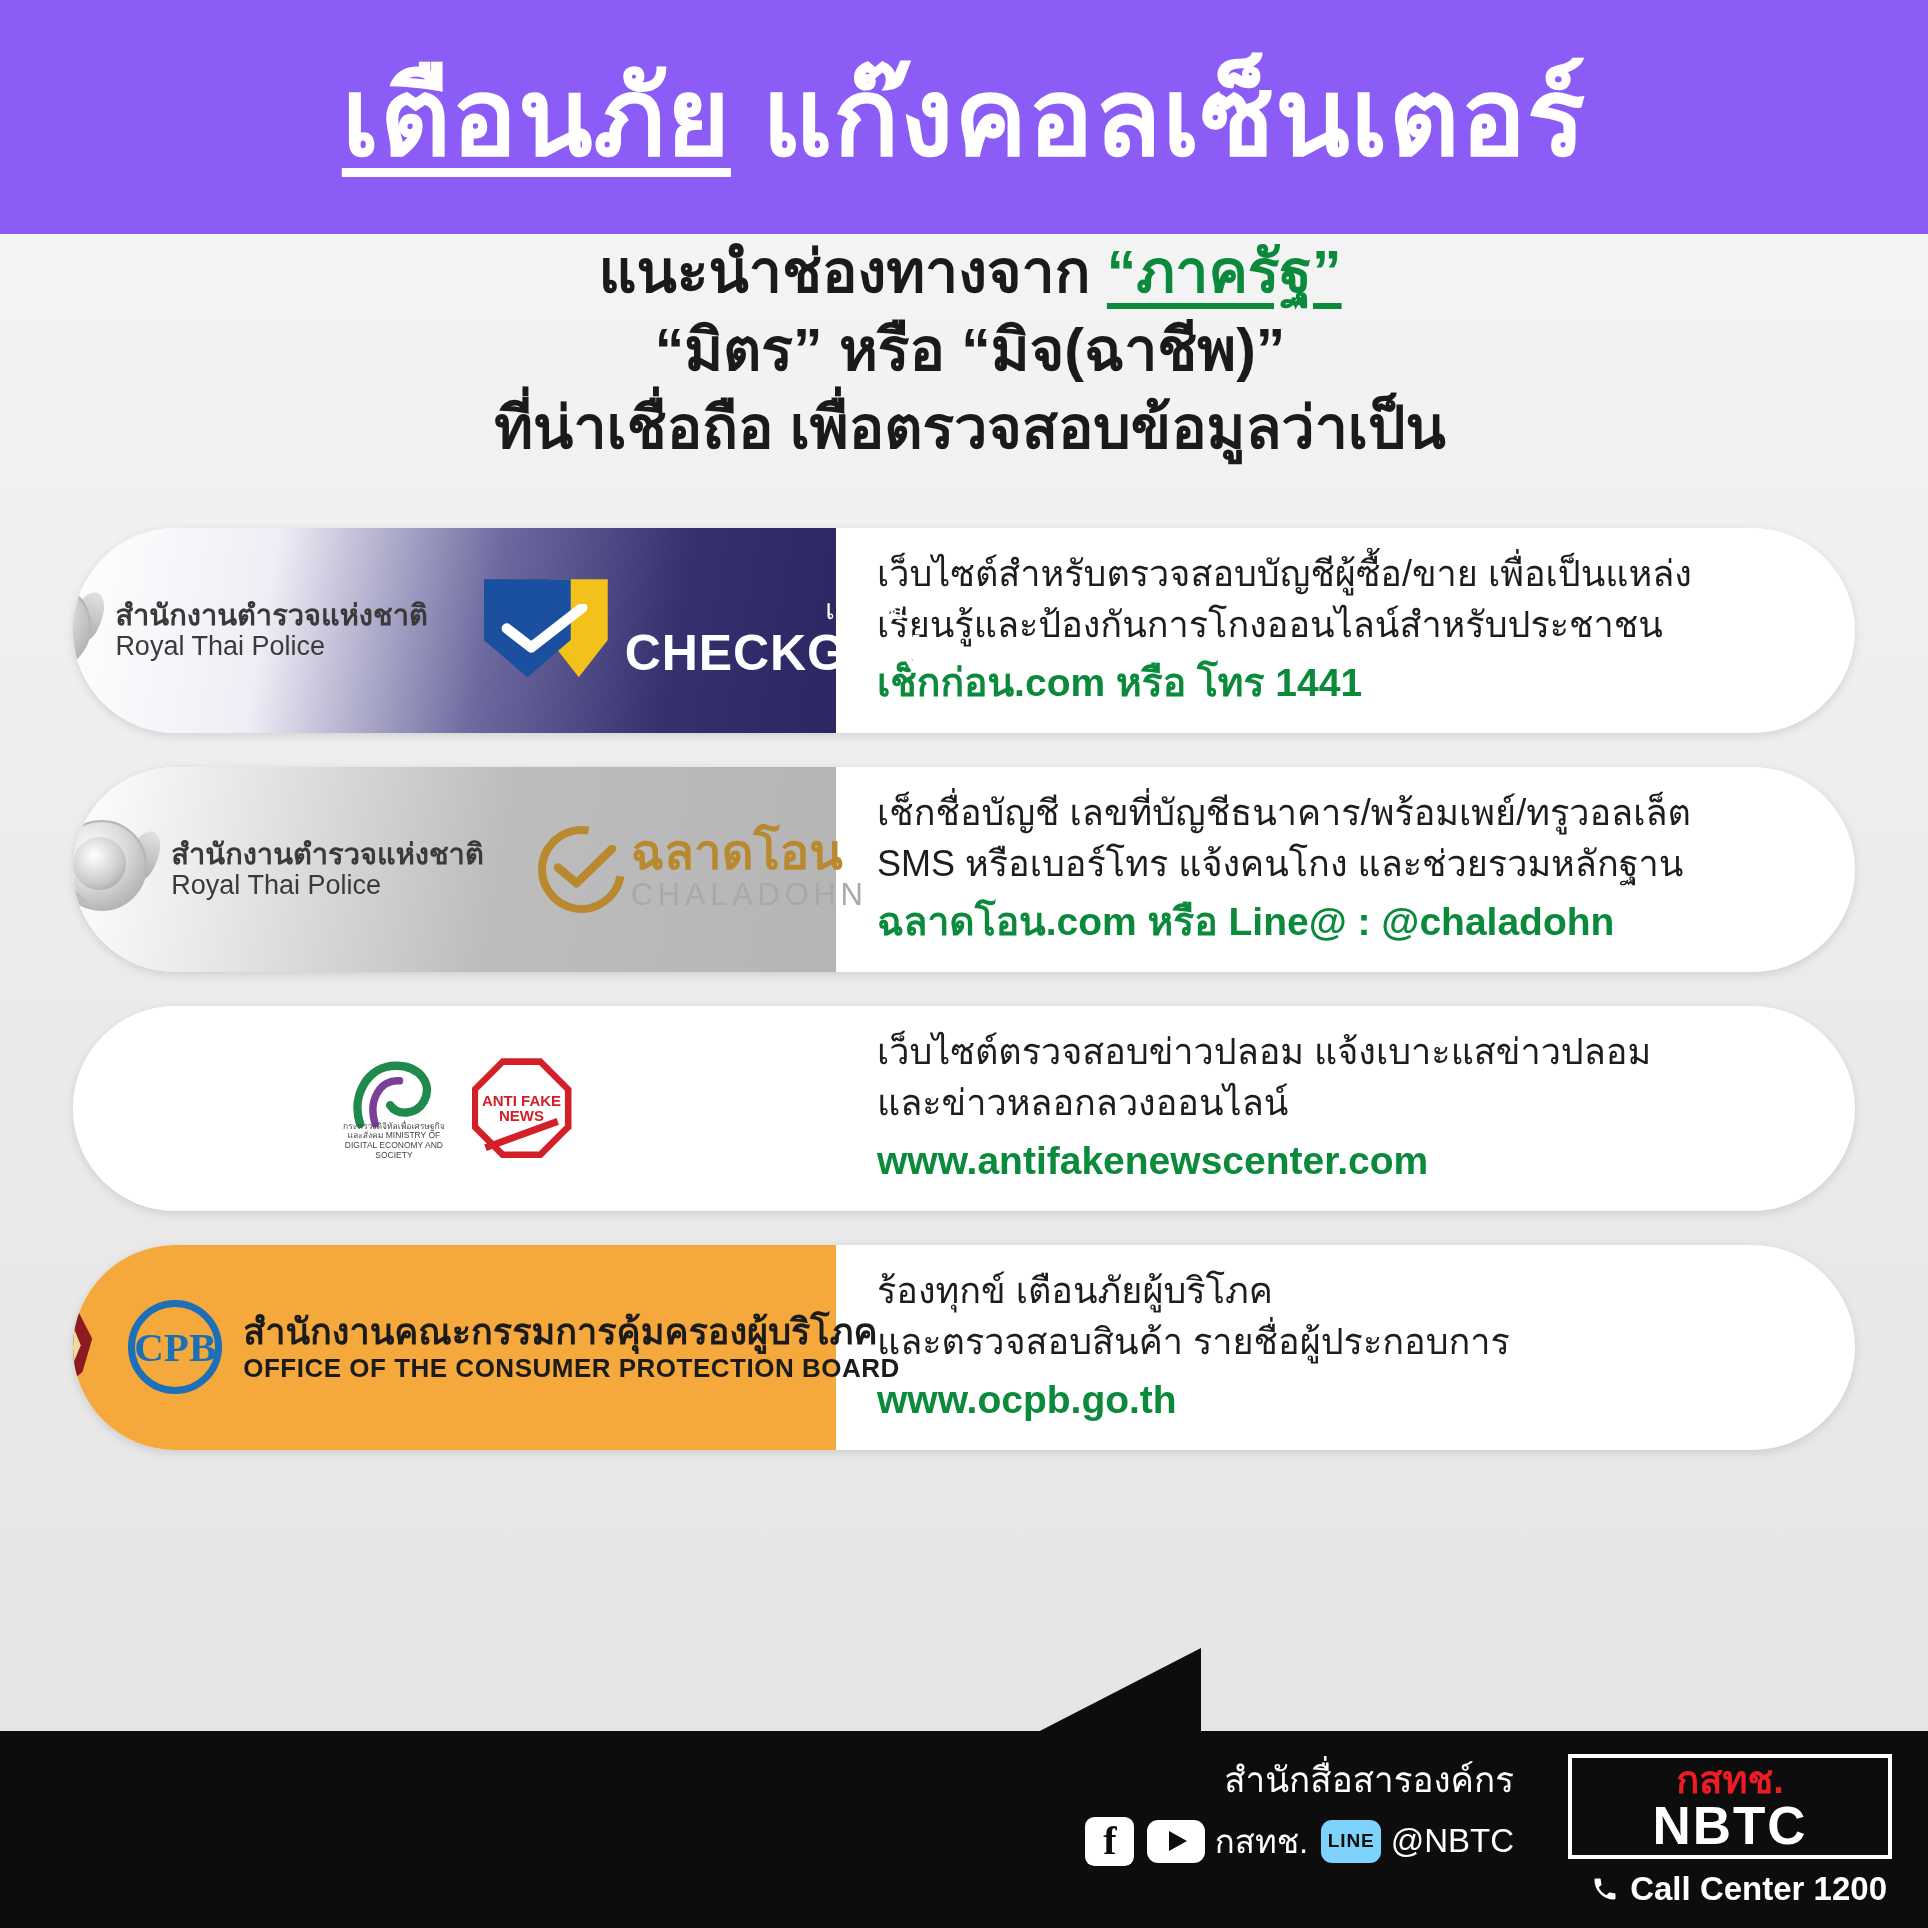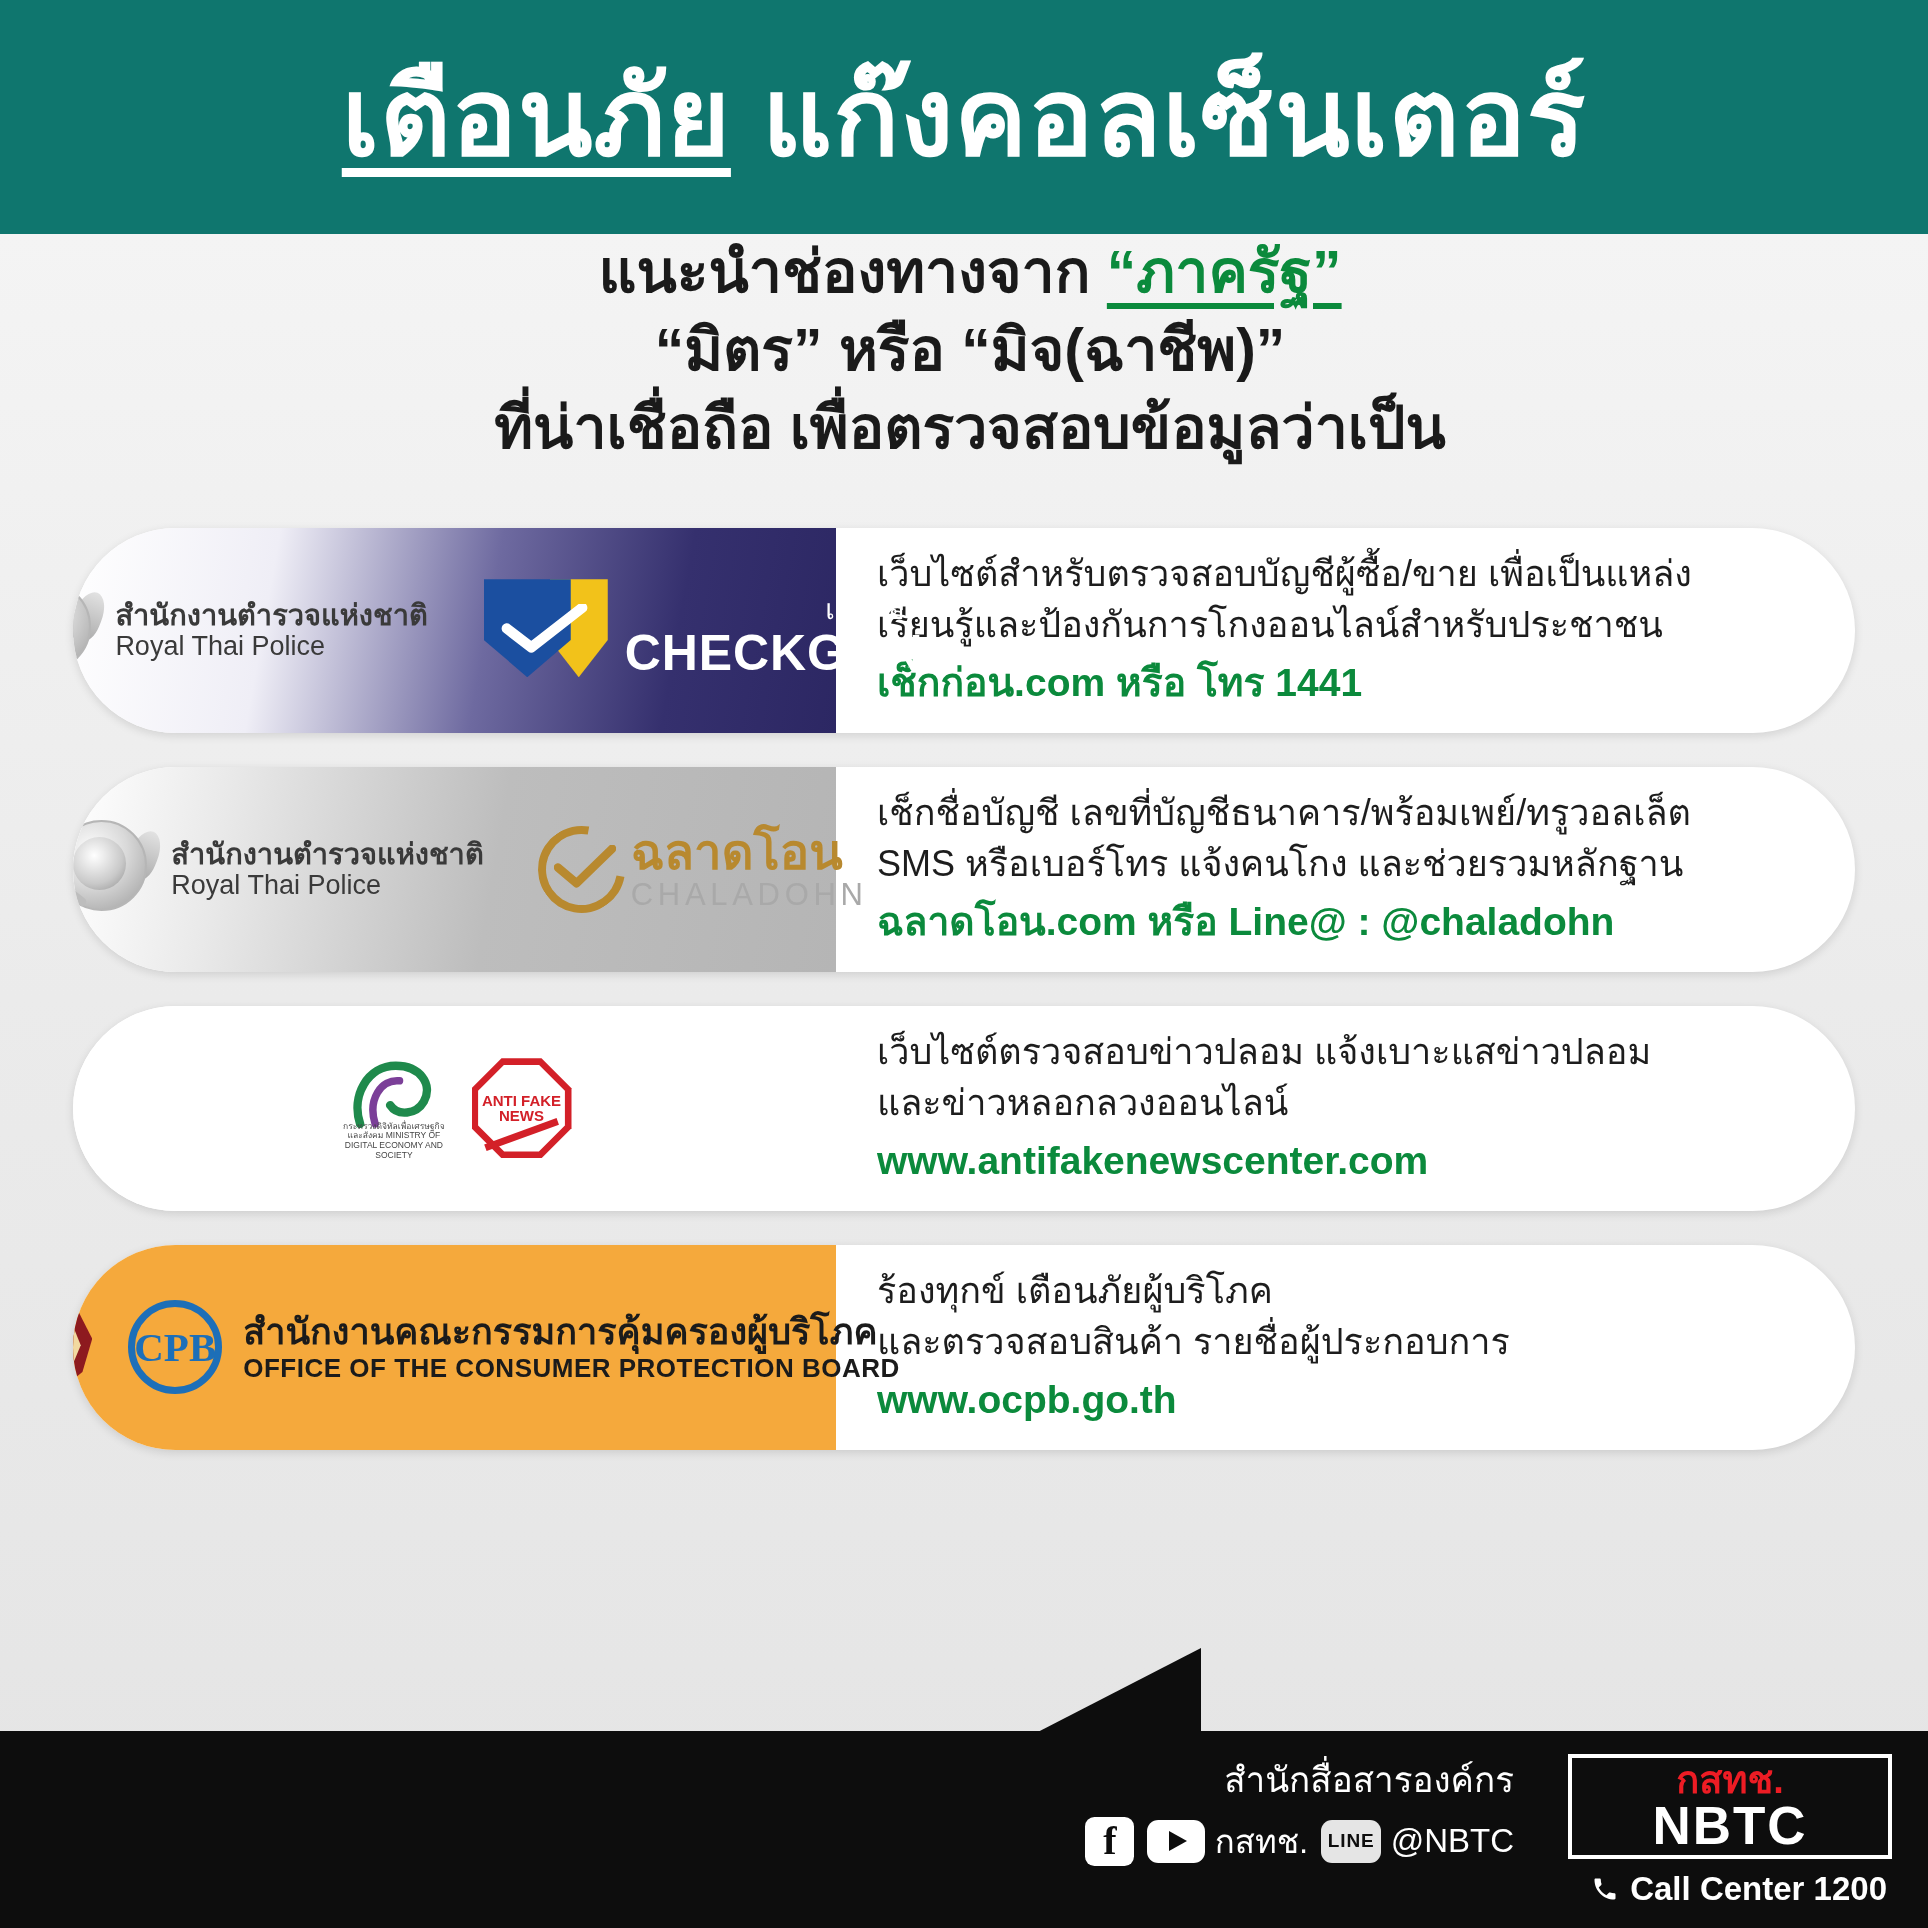--- a/index.html
+++ b/index.html
@@ -12,21 +12,21 @@
     background: #ffffff;
     font-family: "Liberation Sans", "DejaVu Sans", sans-serif;
     overflow: hidden;
     position: relative;
   }
 
   
   .header-banner {
     width: 1928px;
     height: 234px;
-    background: #0f766e;
+    background: #8b5cf6;
     display: flex;
     align-items: center;
     justify-content: center;
     box-sizing: border-box;
   }
   .header-title {
     font-size: 109px;
     font-weight: bold;
     color: #ffffff;
     letter-spacing: 0.9px;
@@ -311,21 +311,21 @@
   .icon-yt {
     width: 58px; height: 43px; border-radius: 11.3px; background: #ffffff;
     display: flex; align-items: center; justify-content: center;
   }
   .icon-yt .tri {
     width: 0; height: 0; border-left: 18px solid #0d0d0d;
     border-top: 10.4px solid transparent; border-bottom: 10.4px solid transparent;
     margin-left: 3.8px;
   }
   .icon-line {
-    width: 60px; height: 43px; border-radius: 11px; background: #e5e5e5;
+    width: 60px; height: 43px; border-radius: 11px; background: #7dd3fc;
     display: flex; align-items: center; justify-content: center;
     font-size: 19px; font-weight: bold; color: #0d0d0d; letter-spacing: 0.9px;
   }
   .nbtc-box {
     position: absolute;
     right: 36px; top: 22.6px;
     width: 324px; height: 105px;
     border: 4.7px solid #ffffff;
     display: flex; align-items: center; justify-content: center;
     box-sizing: border-box;

